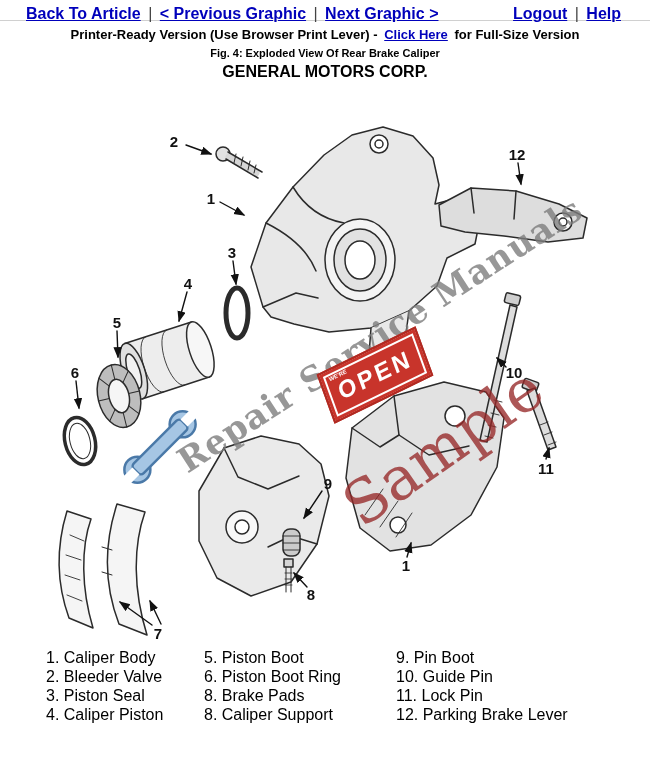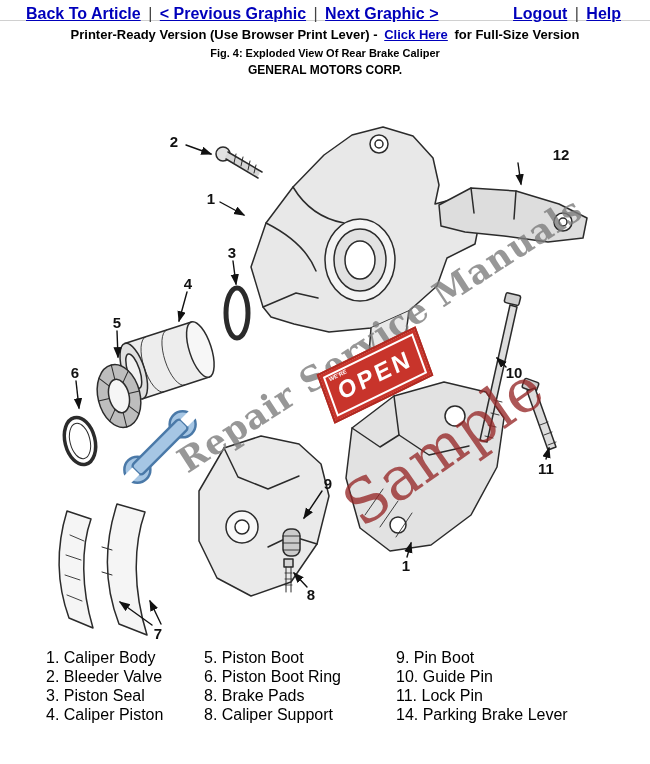--- a/index.html
+++ b/index.html
@@ -15,21 +15,21 @@
     font-size:16px; font-weight:700;
     border-bottom:1px solid #d0d0d0;
   }
   .nav-link { color:#0000bb; text-decoration:underline; margin:0 3px; }
   .nav-left .nav-link:first-child { margin-left:0; }
   .sep { color:#444; font-weight:400; }
   
   .title-line { position:absolute; top:27px; left:0; right:0; text-align:center; font-size:13px; font-weight:700; }
   .click-here { color:#0000bb; text-decoration:underline; margin:0 3px; }
   .fig-caption { position:absolute; top:47px; left:0; right:0; text-align:center; font-size:11px; font-weight:700; }
-  .manufacturer { position:absolute; top:63px; left:0; right:0; text-align:center; font-size:12px; font-weight:700; }
+  .manufacturer { position:absolute; top:63px; left:0; right:0; text-align:center; font-size:16px; font-weight:700; }
   
   .diagram { position:absolute; top:95px; left:0; width:650px; height:560px; }
   .diagram svg { position:absolute; left:0; top:0; z-index:1; }
   .callout {
     position:absolute; z-index:4; transform:translate(-50%,-50%);
     font-size:15px; font-weight:600; color:#111;
   }
   .wm-repair {
     position:absolute; left:170px; top:352px; z-index:2;
     transform:rotate(-33deg); transform-origin:0 0;
@@ -229,21 +229,21 @@
     <div class="wm-repair">Repair Service Manuals</div>
     <div class="wm-sample">Sample</div>
 
     <div class="open-sign">
       <span class="open-small">WE'RE</span>
       <span class="open-text">OPEN</span>
     </div>
 
     <div class="callout" style="left:174px; top:46px;">2</div>
     <div class="callout" style="left:211px; top:103px;">1</div>
-    <div class="callout" style="left:517px; top:59px;margin-left:44px;">12</div>
+    <div class="callout" style="left:517px; top:59px;">12</div>
     <div class="callout" style="left:232px; top:157px;">3</div>
     <div class="callout" style="left:188px; top:188px;">4</div>
     <div class="callout" style="left:117px; top:227px;">5</div>
     <div class="callout" style="left:75px;  top:277px;">6</div>
     <div class="callout" style="left:514px; top:277px;">10</div>
     <div class="callout" style="left:546px; top:373px;text-align:right;">11</div>
     <div class="callout" style="left:328px; top:388px;">9</div>
     <div class="callout" style="left:311px; top:499px;">8</div>
     <div class="callout" style="left:158px; top:538px;">7</div>
     <div class="callout" style="left:406px; top:470px;">1</div>
@@ -259,19 +259,19 @@
     <div class="legend-col legend-col-2">
       <div class="legend-item">5. Piston Boot</div>
       <div class="legend-item">6. Piston Boot Ring</div>
       <div class="legend-item">8. Brake Pads</div>
       <div class="legend-item">8. Caliper Support</div>
     </div>
     <div class="legend-col legend-col-3">
       <div class="legend-item">9. Pin Boot</div>
       <div class="legend-item">10. Guide Pin</div>
       <div class="legend-item">11. Lock Pin</div>
-      <div class="legend-item">14. Parking Brake Lever</div>
+      <div class="legend-item">12. Parking Brake Lever</div>
     </div>
   </div>
 
   <div class="figure-id">G92B04013</div>
 
 </div>
 
 </body></html>

